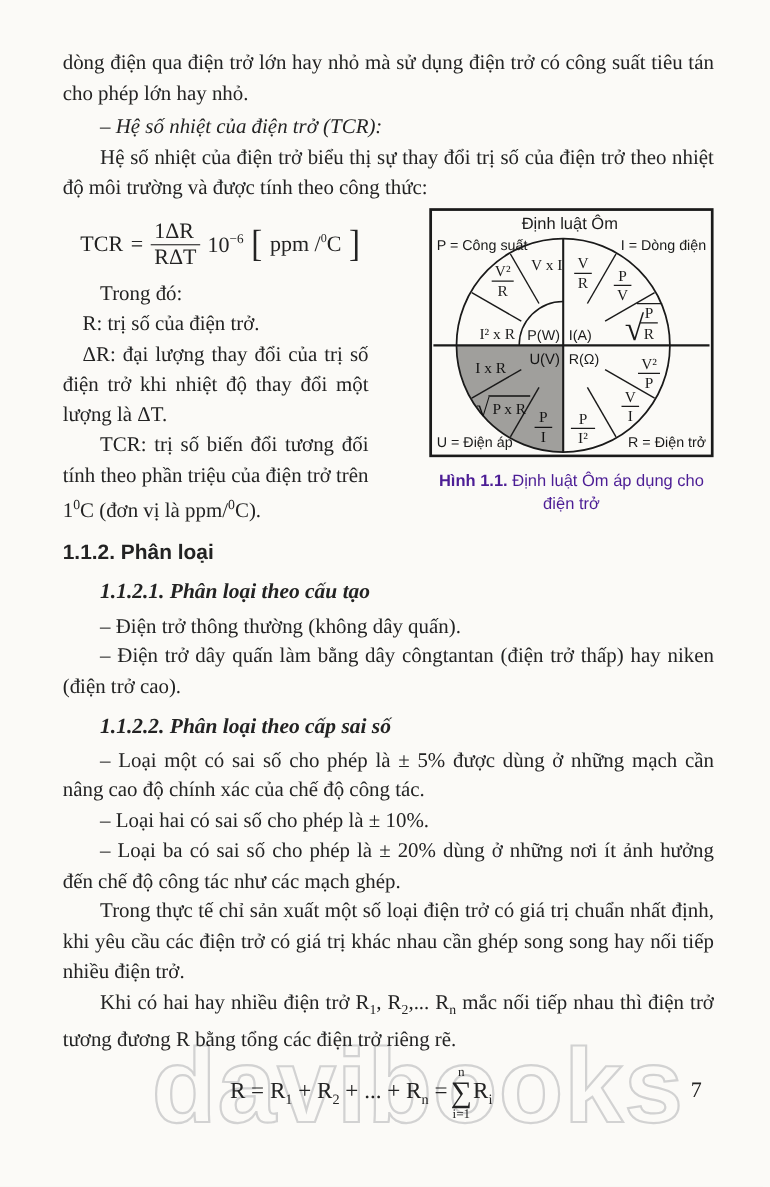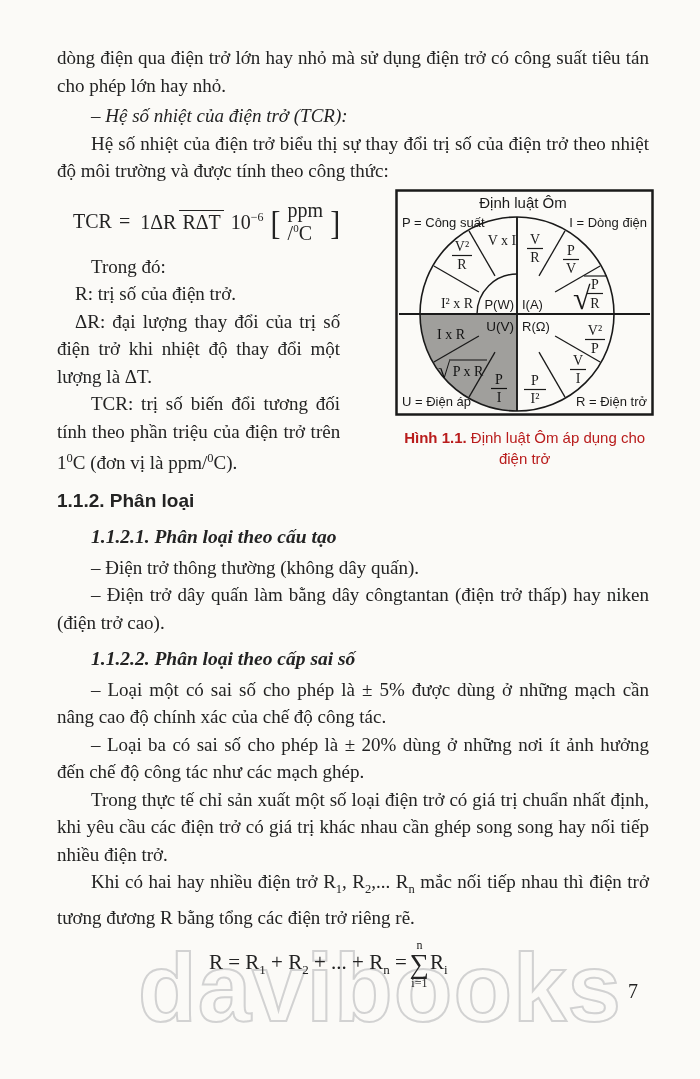--- a/index.html
+++ b/index.html
@@ -25,33 +25,33 @@
   .mt { margin-top:3px; }
 
   
   .cols { display:flex; margin-top:4px; }
   .col-left { width:318px; padding-right:14px; box-sizing:border-box; }
   .col-right { width:260px;padding-left:41px; }
 
   
   .formula-tcr { display:flex; align-items:center; gap:7px;
     padding:10px 0 8px 16px; font-size:20px; }
-  .frac { display:inline-flex; flex-direction:row; align-items:flex-end; line-height:1.15; }
+  .frac { display:inline-flex; flex-direction:column; align-items:flex-start; line-height:1.15; }
   .frac .den { border-top:1.6px solid #232323; padding:0 3px; }
   .frac .num { padding:0 3px; }
   .pow sup { font-size:12px; }
   .brk { font-size:30px; font-weight:400; transform:scaleY(1.15); line-height:1; }
   .unit sup { font-size:11px; }
   sub { font-size:12.5px; }
   sup { font-size:12.5px; }
 
   
   .figure-box svg { display:block; }
   .fig-caption { width:250px; margin:11px auto 0 auto; text-align:center;
-    font-family:"Liberation Sans", sans-serif; font-size:15px; line-height:21px; color:#b91c1c; }
+    font-family:"Liberation Sans", sans-serif; font-size:15px; line-height:21px; color:#4c1d95; }
 
   
   .formula-sum { display:flex; align-items:center; margin:8px 0 0 152px; font-size:21px; }
   .formula-sum sub { font-size:13px; }
   .sigma-wrap { display:inline-flex; flex-direction:column; align-items:center;
     line-height:1; margin:0 1px 0 3px; }
   .sig-top,.sig-bot { font-size:12px; line-height:12px; }
   .sig-mid { font-size:27px; line-height:26px; }
 
   .page-number { position:absolute; z-index:1; left:628px; top:980px; font-size:20px; }
@@ -194,20 +194,21 @@
     </div>
 
     <p class="h-section">1.1.2. Phân loại</p>
 
     <p class="h-sub">1.1.2.1. Phân loại theo cấu tạo</p>
     <p class="indent mt">– Điện trở thông thường (không dây quấn).</p>
     <p class="indent">– Điện trở dây quấn làm bằng dây côngtantan (điện trở thấp) hay niken (điện trở cao).</p>
 
     <p class="h-sub">1.1.2.2. Phân loại theo cấp sai số</p>
     <p class="indent mt">– Loại một có sai số cho phép là ± 5% được dùng ở những mạch cần nâng cao độ chính xác của chế độ công tác.</p>
+    <p class="indent">– Loại hai có sai số cho phép là ± 10%.</p>
     <p class="indent">– Loại ba có sai số cho phép là ± 20% dùng ở những nơi ít ảnh hưởng đến chế độ công tác như các mạch ghép.</p>
 
     <p class="indent">Trong thực tế chỉ sản xuất một số loại điện trở có giá trị chuẩn nhất định, khi yêu cầu các điện trở có giá trị khác nhau cần ghép song song hay nối tiếp nhiều điện trở.</p>
 
     <p class="indent"><span>Khi có hai hay nhiều điện trở R</span><sub>1</sub><span>, R</span><sub>2</sub><span>,... R</span><sub>n</sub><span> mắc nối tiếp nhau thì điện trở tương đương R bằng tổng các điện trở riêng rẽ.</span></p>
 
     <div class="formula-sum">
       <span class="fs-main"><span>R = R</span><sub>1</sub><span> + R</span><sub>2</sub><span> + ... + R</span><sub>n</sub><span> = </span></span>
       <span class="sigma-wrap">
           <span class="sig-top">n</span>

